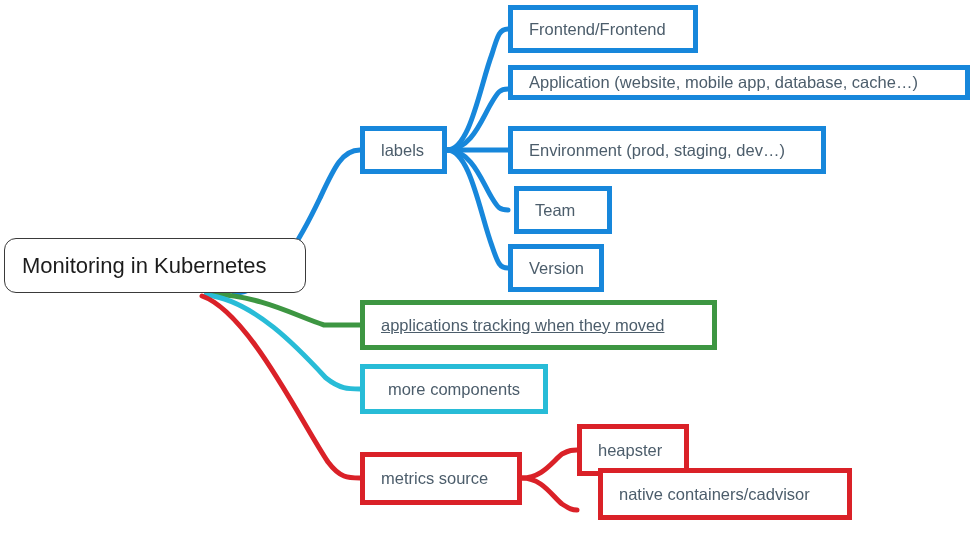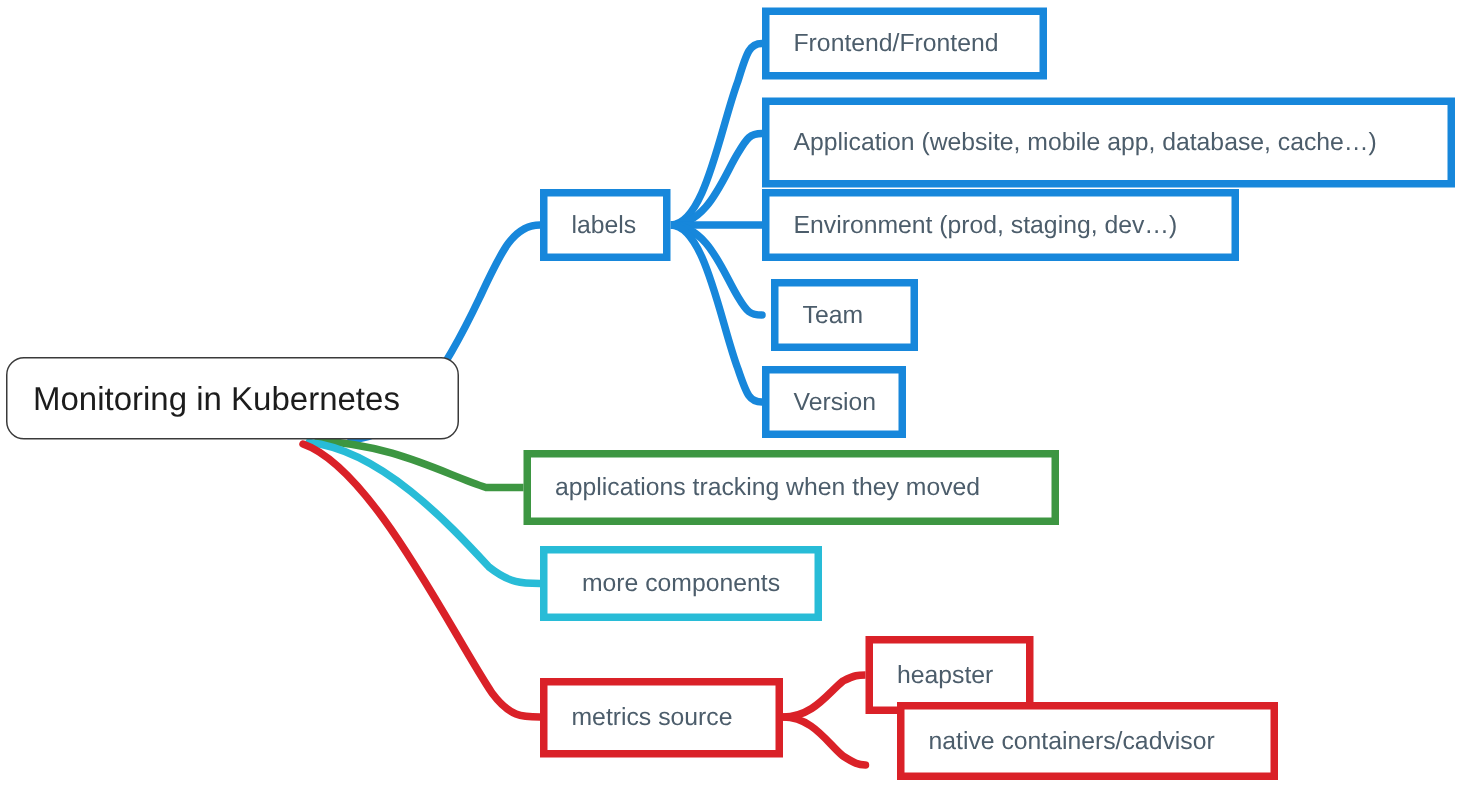--- a/index.html
+++ b/index.html
@@ -81,33 +81,33 @@
   <div id="nodes">
       <div class="node root" style="left: 4px; top: 238px; width: 302px; height: 55px;">
         <span class="node-label">Monitoring in Kubernetes</span>
       </div>
       <div class="node topic blue" style="left: 360px; top: 126px; width: 87px; height: 48px;">
         <span class="node-label">labels</span>
       </div>
       <div class="node topic blue" style="left: 508px; top: 5px; width: 190px; height: 48px;">
         <span class="node-label">Frontend/Frontend</span>
       </div>
-      <div class="node topic blue" style="left: 508px; top: 65px; width: 462px; height: 60px;">
+      <div class="node topic blue" style="left: 508px; top: 65px; width: 462px; height: 35px;">
         <span class="node-label">Application (website, mobile app, database, cache…)</span>
       </div>
       <div class="node topic blue" style="left: 508px; top: 126px; width: 318px; height: 48px;">
         <span class="node-label">Environment (prod, staging, dev…)</span>
       </div>
       <div class="node topic blue" style="left: 514px; top: 186px; width: 98px; height: 48px;">
         <span class="node-label">Team</span>
       </div>
       <div class="node topic blue" style="left: 508px; top: 244px; width: 96px; height: 48px;">
         <span class="node-label">Version</span>
       </div>
-      <div class="node topic green" style="left: 349px; top: 300px; width: 357px; height: 50px;">
+      <div class="node topic green" style="left: 360px; top: 300px; width: 357px; height: 50px; text-decoration: underline;">
         <span class="node-label">applications tracking when they moved</span>
       </div>
       <div class="node topic cyan" style="left: 360px; top: 364px; width: 188px; height: 50px;">
         <span class="node-label">more components</span>
       </div>
       <div class="node topic red" style="left: 360px; top: 452px; width: 162px; height: 53px;">
         <span class="node-label">metrics source</span>
       </div>
       <div class="node topic red" style="left: 577px; top: 424px; width: 112px; height: 52px;">
         <span class="node-label">heapster</span>

